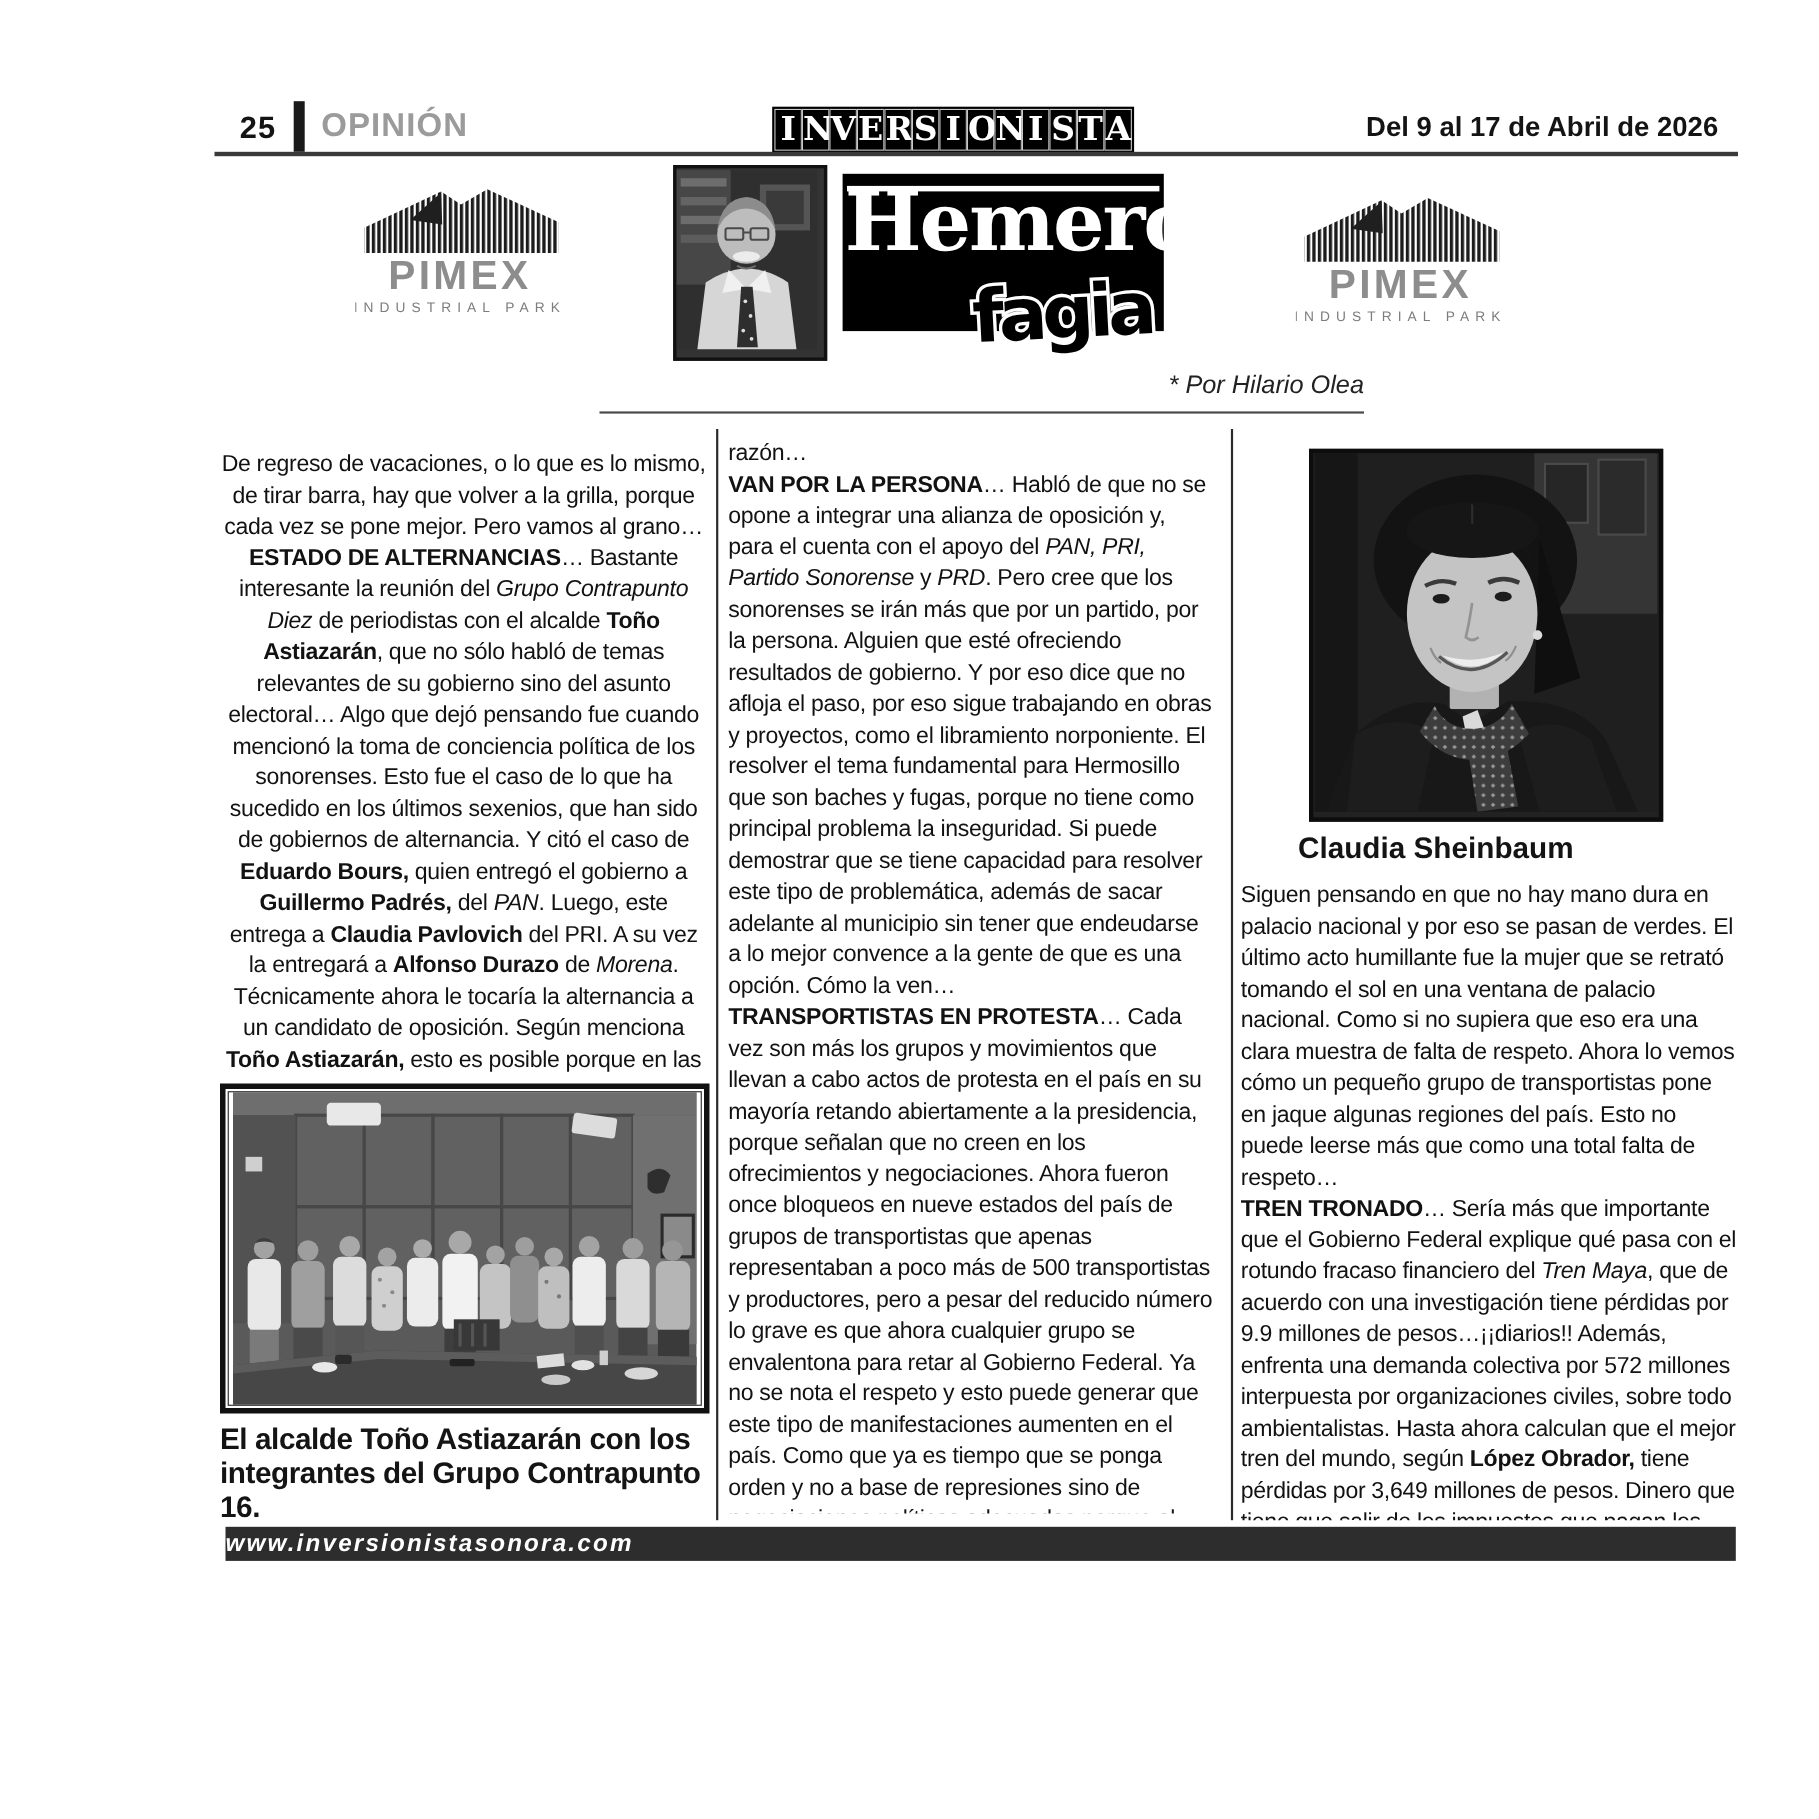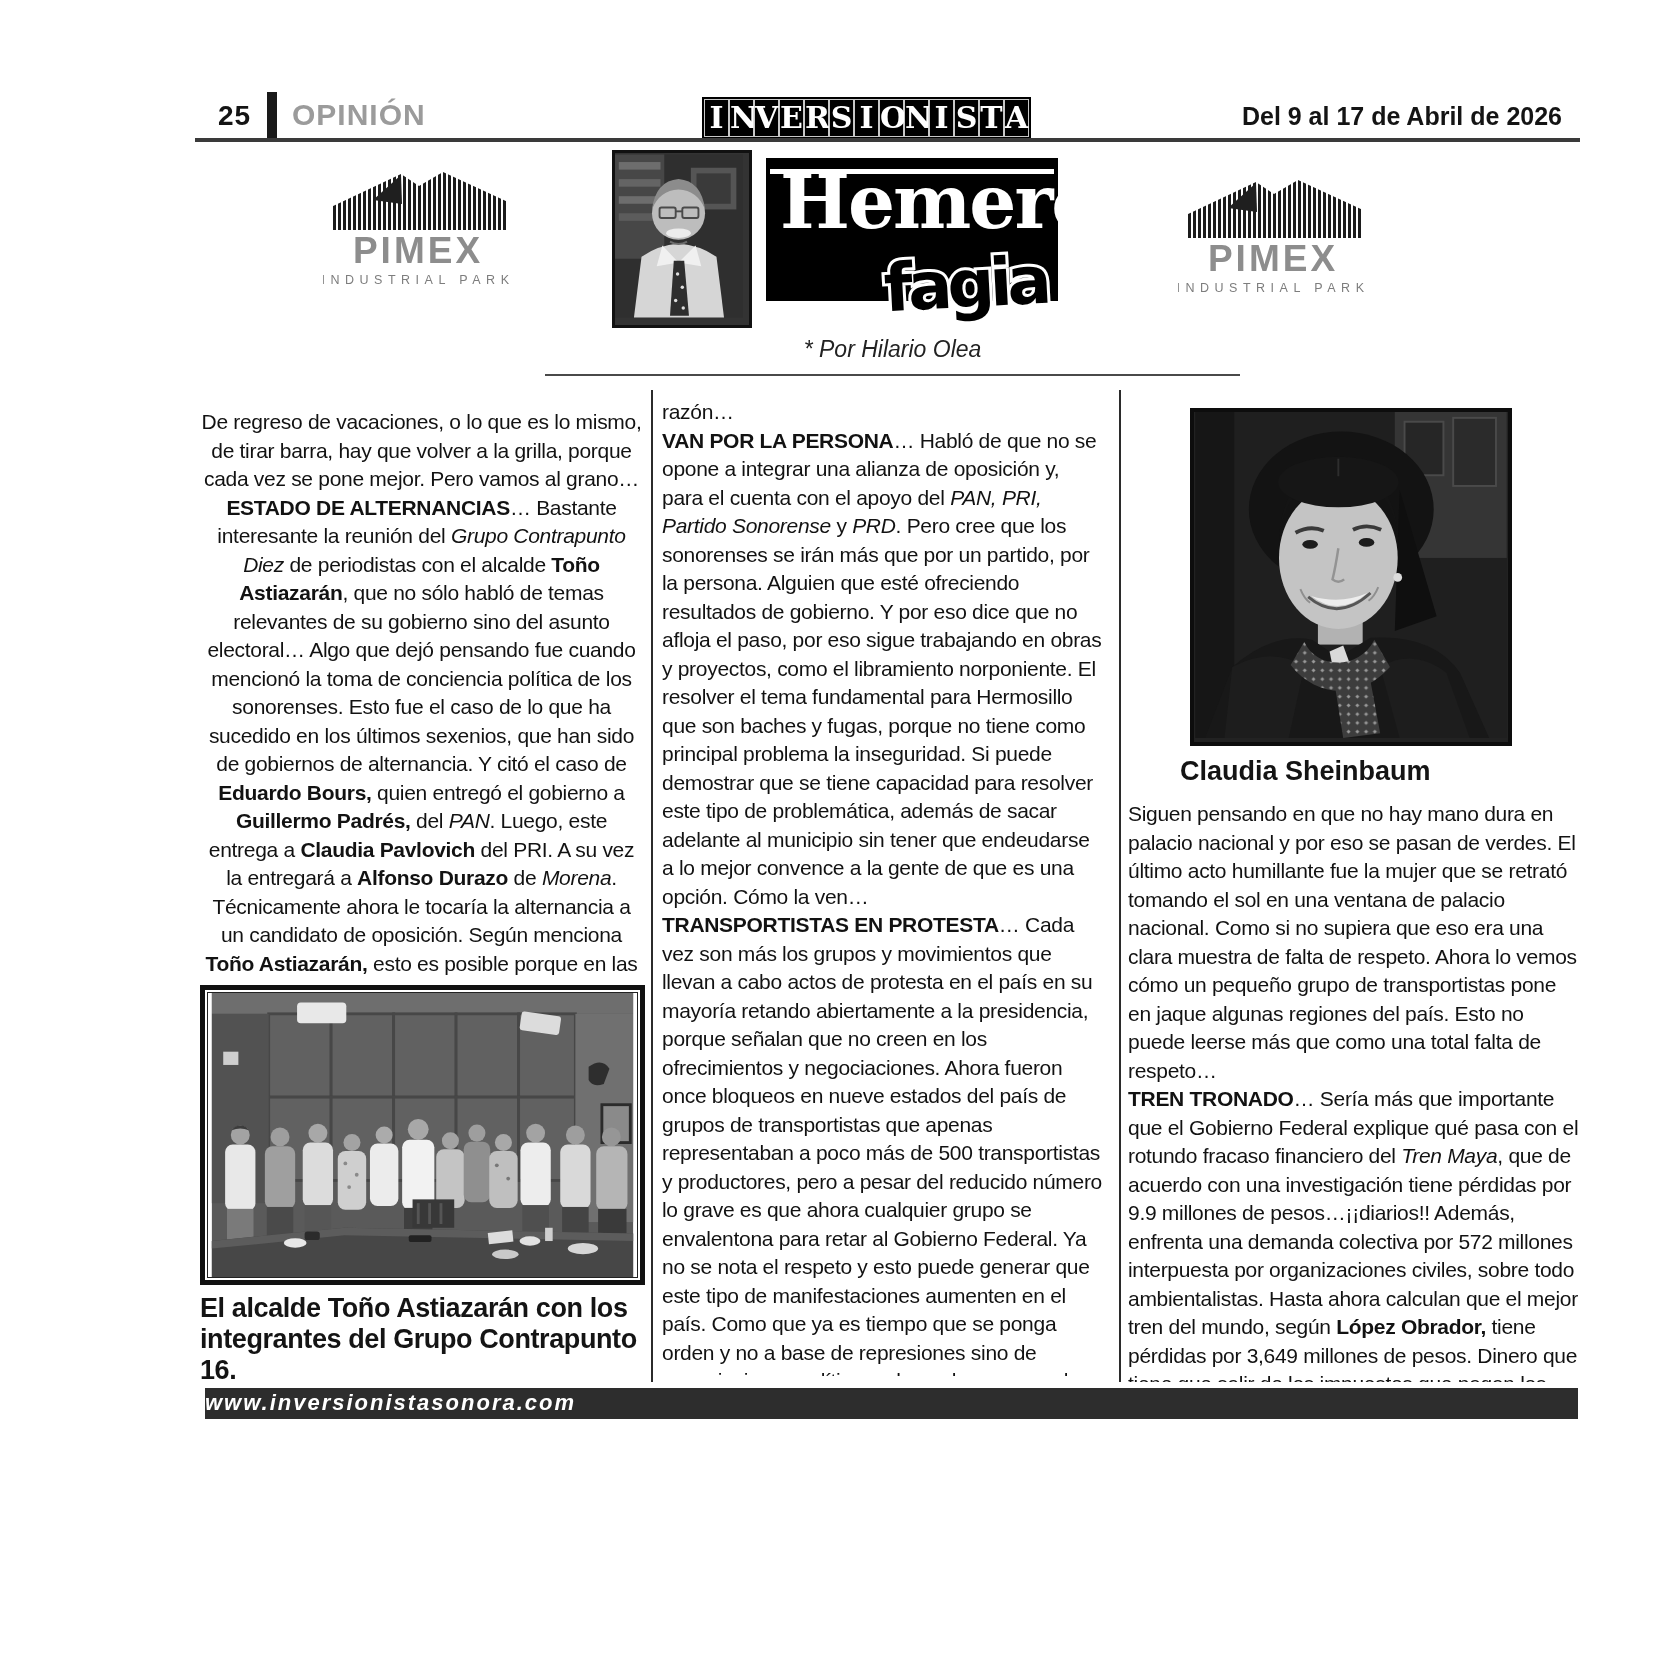--- a/index.html
+++ b/index.html
@@ -16,25 +16,25 @@
         font-size:30px;line-height:36px;width:25px;text-align:center;border:1px solid #c8c8c8;}
   .hdr-date{position:absolute;right:92px;top:102px;font-size:25px;font-weight:bold;}
   .hdr-rule{position:absolute;left:195px;top:138px;width:1385px;height:4px;background:#3a3a3a;}
 
   
   .pimex{position:absolute;}
   .author-photo{position:absolute;left:612px;top:150px;width:134px;height:172px;border:3px solid #111;background:#333;}
   .hemero-box{position:absolute;left:766px;top:158px;width:292px;height:143px;background:#000;}
   .hemero-stripe{position:absolute;left:4px;top:11px;right:4px;height:5px;background:#fff;}
   .hemero-top{position:absolute;left:2px;top:-9px;font-family:"DejaVu Serif",serif;font-weight:bold;
-              font-size:74px;color:#fff;letter-spacing:-2px;line-height:1.45;margin-left:12px;}
+              font-size:74px;color:#fff;letter-spacing:-2px;line-height:1.45;}
   .hemero-bottom{position:absolute;left:118px;top:88px;font-family:"DejaVu Sans",sans-serif;font-weight:bold;
               font-size:66px;color:#000;letter-spacing:-5px;transform:rotate(-3deg);
               -webkit-text-stroke:6px #fff;paint-order:stroke;z-index:3;}
-  .byline{position:absolute;left:545px;top:336px;width:695px;text-align:center;font-style:italic;
+  .byline{position:absolute;left:545px;top:336px;width:695px;text-align:right;font-style:italic;
           font-size:23px;color:#222;}
   .byline-rule{position:absolute;left:545px;top:374px;width:695px;height:2px;background:#4a4a4a;}
 
   
   .coltext{position:absolute;font-size:21px;line-height:28.5px;letter-spacing:-0.3px;
            text-align:left;overflow:hidden;color:#121212;}
   #col1-text{left:200px;top:408px;width:443px;height:572px;text-align:center;}
   #col2-text{left:662px;top:398px;width:443px;height:978px;}
   #col3-text{left:1128px;top:800px;width:452px;height:582px;}
   .run-b{font-weight:bold;}

